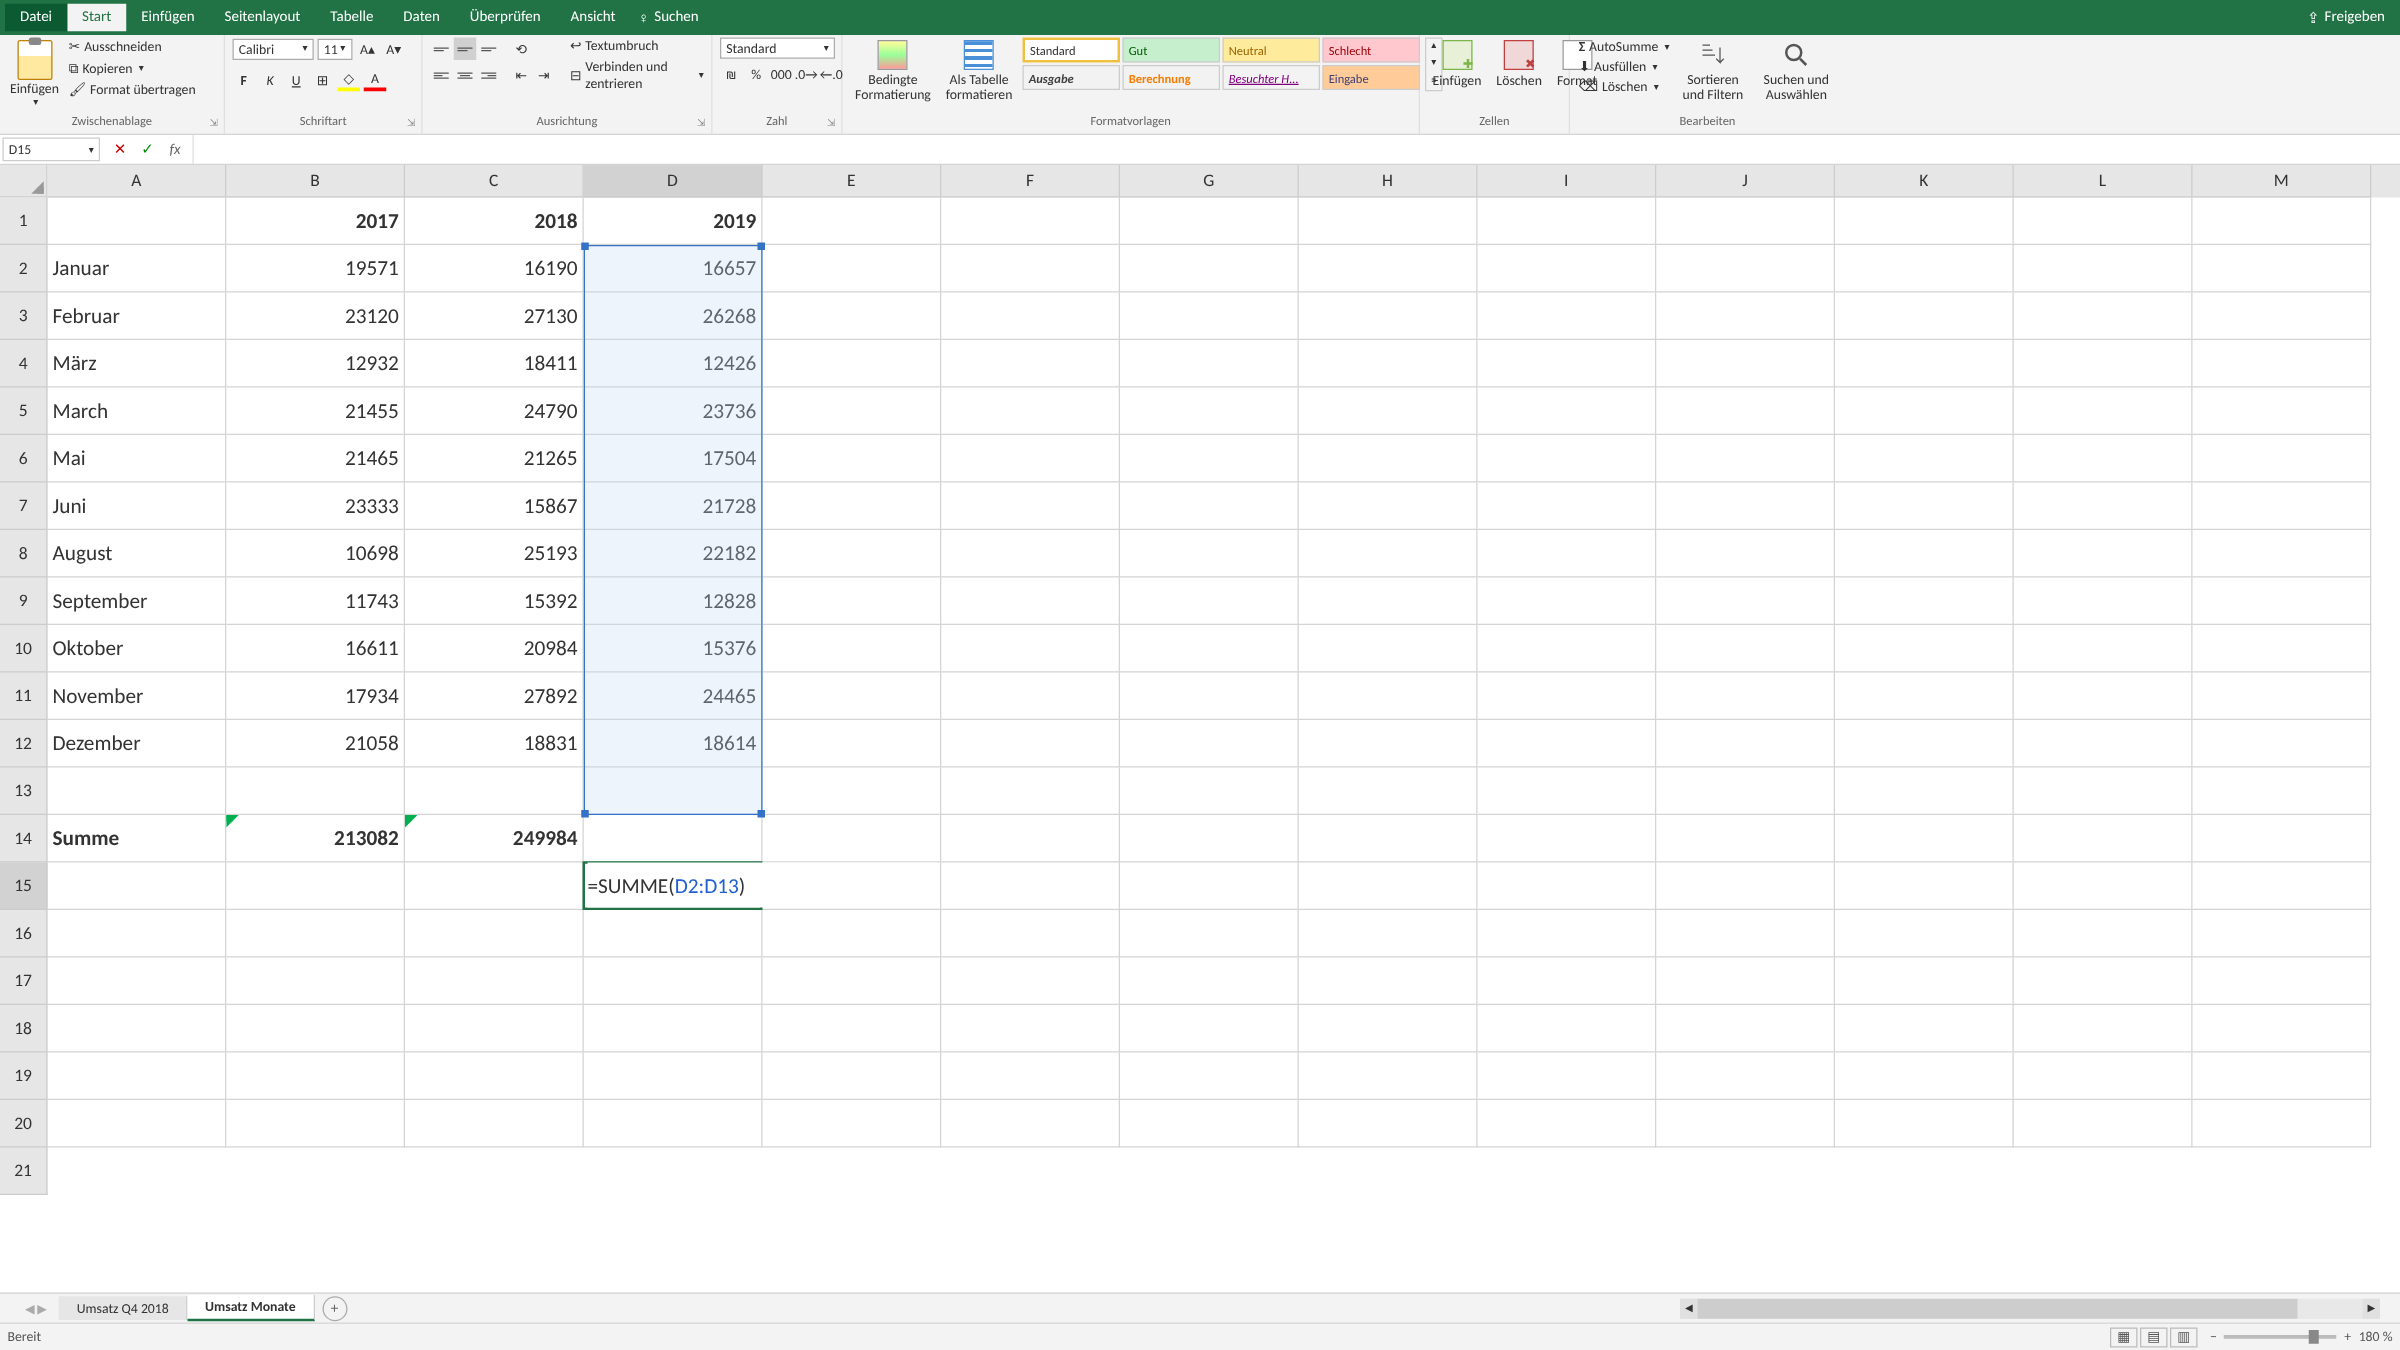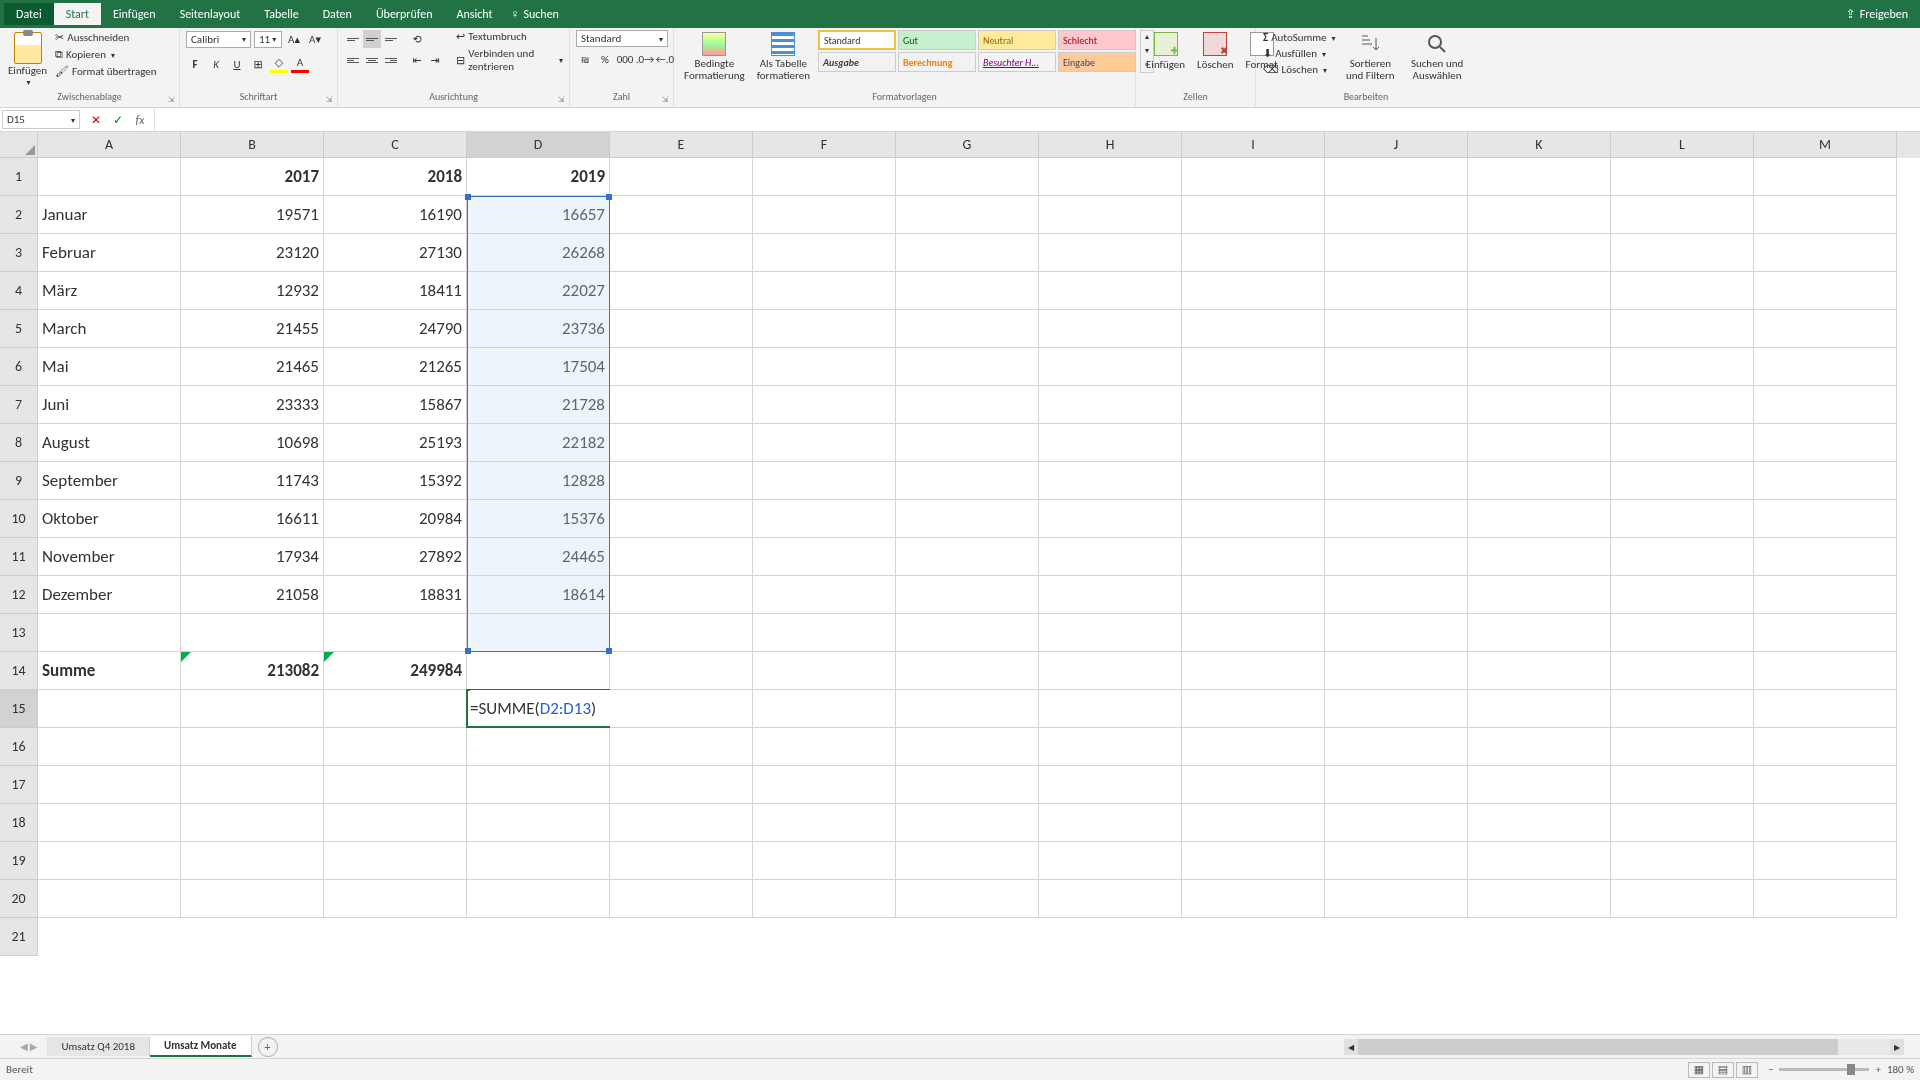--- a/index.html
+++ b/index.html
@@ -456,21 +456,21 @@
         <div class="cell right" style="width: 143px;"></div>
         <div class="cell right" style="width: 143px;"></div>
         <div class="cell right" style="width: 143px;"></div>
         <div class="cell right" style="width: 143px;"></div>
         <div class="cell right" style="width: 143px;"></div>
       </div>
       <div class="row">
         <div class="cell" style="width: 143px;">März</div>
         <div class="cell right" style="width: 143px;">12932</div>
         <div class="cell right" style="width: 143px;">18411</div>
-        <div class="cell right" style="width: 143px;">22027</div>
+        <div class="cell right" style="width: 143px;">12426</div>
         <div class="cell right" style="width: 143px;"></div>
         <div class="cell right" style="width: 143px;"></div>
         <div class="cell right" style="width: 143px;"></div>
         <div class="cell right" style="width: 143px;"></div>
         <div class="cell right" style="width: 143px;"></div>
         <div class="cell right" style="width: 143px;"></div>
         <div class="cell right" style="width: 143px;"></div>
         <div class="cell right" style="width: 143px;"></div>
         <div class="cell right" style="width: 143px;"></div>
       </div>

